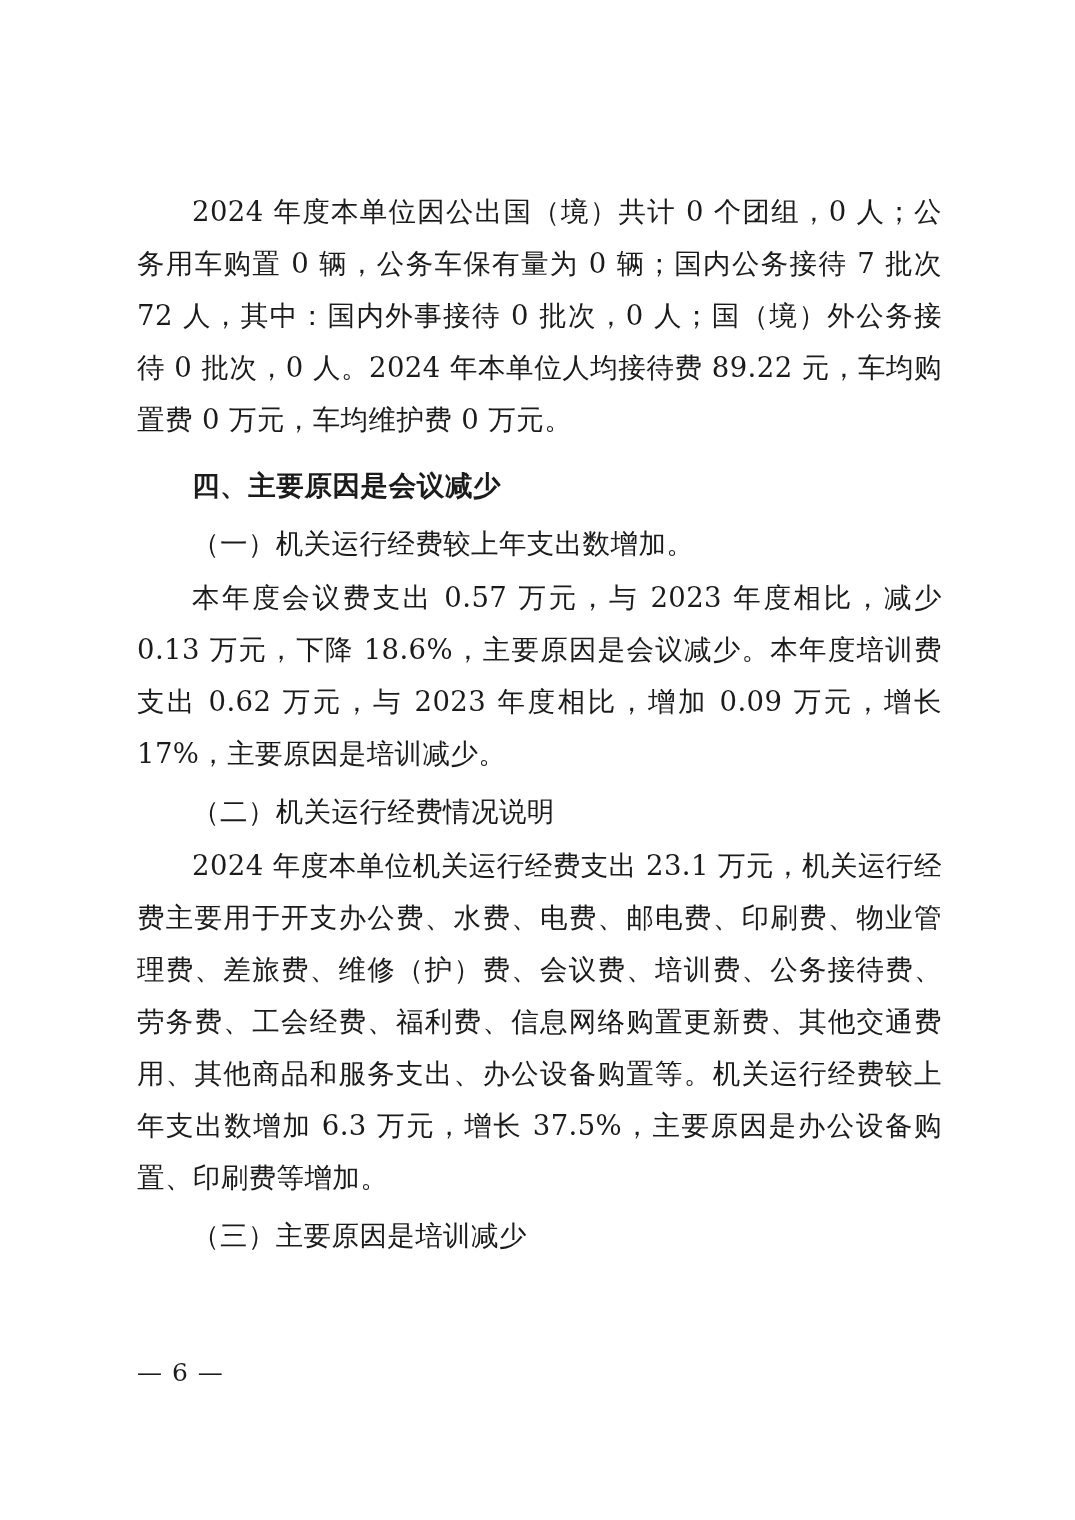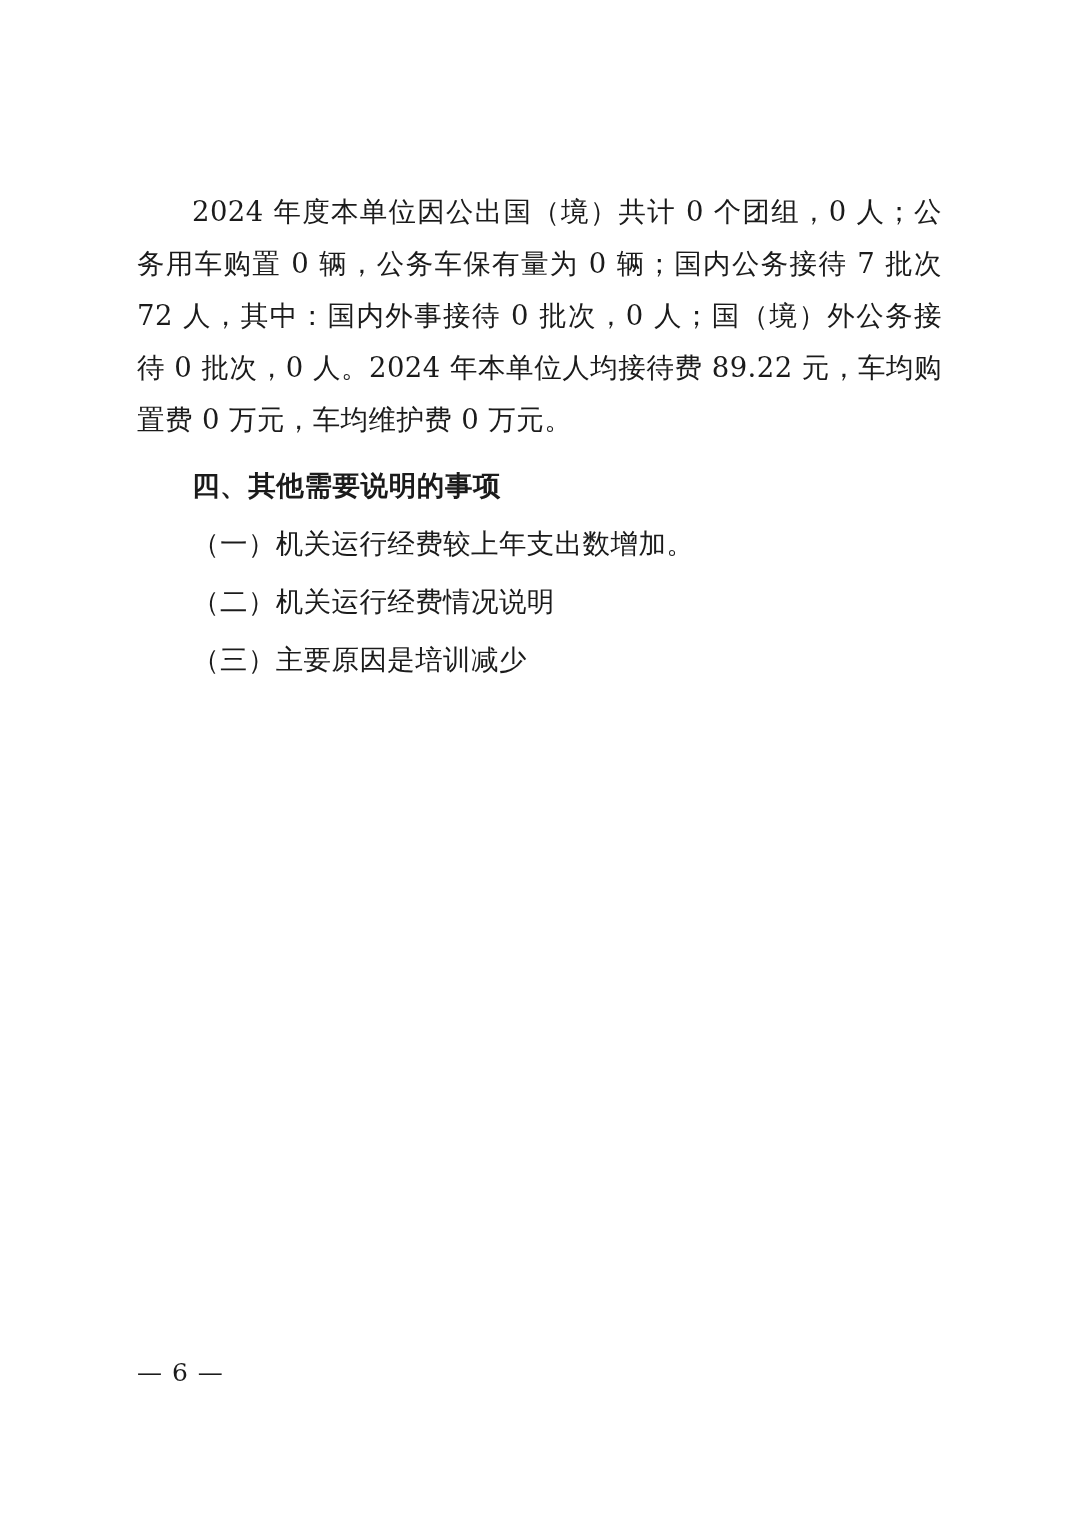--- a/index.html
+++ b/index.html
@@ -59,27 +59,29 @@
 </style>
 </head>
 <body>
 
 <div class="page">
 
   <div class="content">
 
     <p class="body-para">2024 年度本单位因公出国（境）共计 0 个团组，0 人；公务用车购置 0 辆，公务车保有量为 0 辆；国内公务接待 7 批次 72 人，其中：国内外事接待 0 批次，0 人；国（境）外公务接待 0 批次，0 人。2024 年本单位人均接待费 89.22 元，车均购置费 0 万元，车均维护费 0 万元。</p>
 
-    <p class="heading">四、其他需要说明的事项</p>
+    <p class="heading">四、主要原因是会议减少</p>
 
     <p class="sub-heading">（一）机关运行经费较上年支出数增加。</p>
 
+    <p class="body-para">本年度会议费支出 0.57 万元，与 2023 年度相比，减少 0.13 万元，下降 18.6%，主要原因是会议减少。本年度培训费支出 0.62 万元，与 2023 年度相比，增加 0.09 万元，增长 17%，主要原因是培训减少。</p>
 
     <p class="sub-heading">（二）机关运行经费情况说明</p>
 
+    <p class="body-para">2024 年度本单位机关运行经费支出 23.1 万元，机关运行经费主要用于开支办公费、水费、电费、邮电费、印刷费、物业管理费、差旅费、维修（护）费、会议费、培训费、公务接待费、劳务费、工会经费、福利费、信息网络购置更新费、其他交通费用、其他商品和服务支出、办公设备购置等。机关运行经费较上年支出数增加 6.3 万元，增长 37.5%，主要原因是办公设备购置、印刷费等增加。</p>
 
     <p class="sub-heading">（三）主要原因是培训减少</p>
 
   </div>
 
   <div class="page-number">— 6 —</div>
 
 </div>
 
 </body></html>

